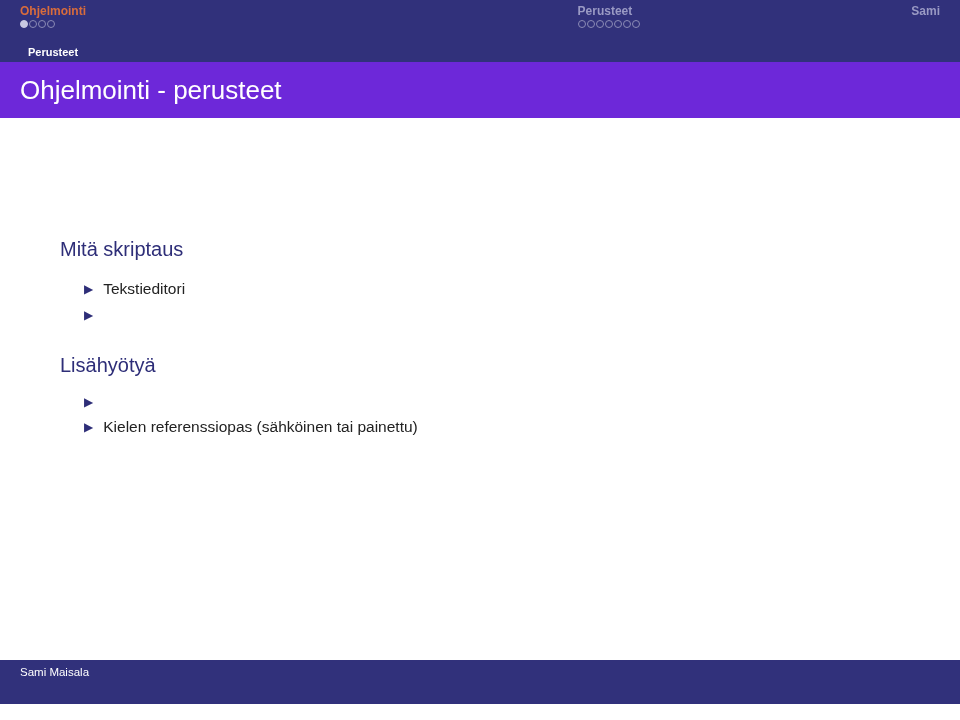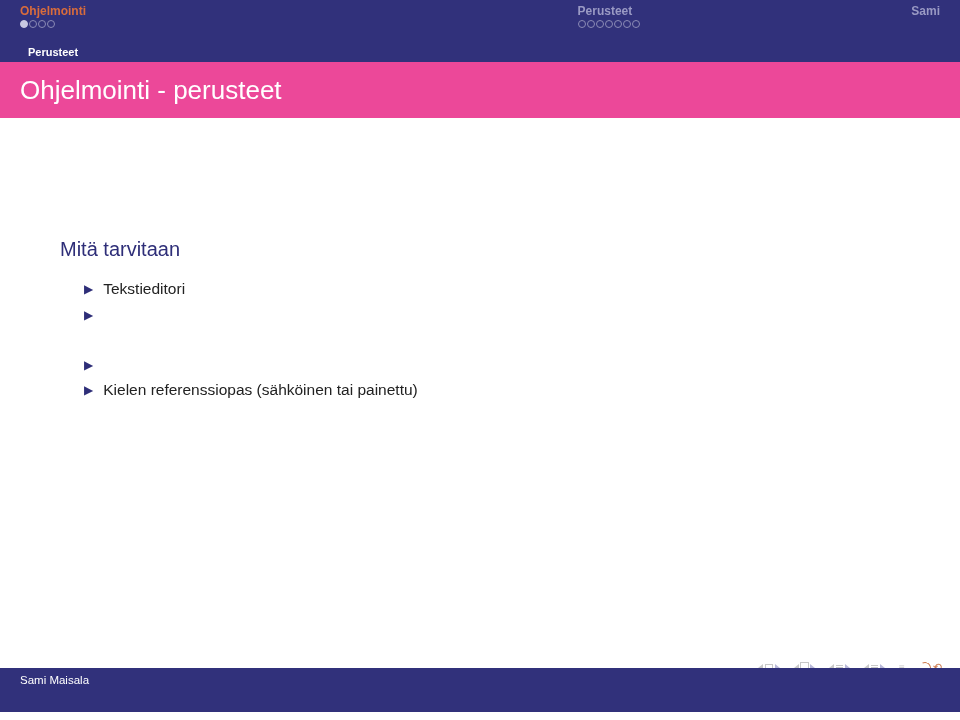--- a/index.html
+++ b/index.html
@@ -11,29 +11,29 @@
   .topbar .sec .label.cur { color: #d96c3c; font-weight: bold; }
   .topbar .sec .label.dim { color: #9a9ac4; font-weight: bold; }
   .topbar .dots { display: flex; gap: 0; margin-top: 2px; }
   .topbar .dot { width: 8px; height: 8px; border-radius: 50%; border: 1px solid #8b8bb6; margin-right: 1px; }
   .topbar .dot.filled { background: #c8c8e2; border-color: #c8c8e2; }
   .topbar .spacer { flex: 1; }
   .topbar .right { padding-right: 20px; }
 
   .subbar { background: #31317b; color: #fff; height: 20px; display: flex; align-items: center; padding-left: 28px; font-size: 11px; font-weight: bold; }
 
-  .titlebar { background: #ec4899; color: #fff; height: 56px; display: flex; align-items: center; padding-left: 20px; font-size: 26px; }
+  .titlebar { background: #6d28d9; color: #fff; height: 56px; display: flex; align-items: center; padding-left: 20px; font-size: 26px; }
 
   .content { padding: 120px 60px 0 60px; }
   .content .heading { color: #2e2e78; font-size: 20px; margin-bottom: 14px; }
   .content ul { list-style: none; margin: 0 0 28px 24px; }
   .content ul li { font-size: 15.5px; color: #222; line-height: 1.85; display: flex; align-items: center; }
   .content ul li .tri { color: #2e2e78; font-size: 12px; margin-right: 10px; }
 
-  .footer { position: absolute; bottom: 8px; left: 0; right: 0; background: #31317b; color: #fff; height: 44px; padding: 6px 20px 0 20px; font-size: 11px; }
+  .footer { position: absolute; bottom: 16px; left: 0; right: 0; background: #31317b; color: #fff; height: 44px; padding: 6px 20px 0 20px; font-size: 11px; }
   .footer .author { font-size: 11.5px; margin-bottom: 4px; }
   .footer .subtitle { color: #d96c3c; font-size: 10.5px; }
 
   .navicons { position: absolute; bottom: 46px; right: 18px; display: flex; gap: 14px; align-items: center; }
   .navicons .grp { display: flex; align-items: center; gap: 2px; }
   .navicons .tri-r { width: 0; height: 0; border-top: 4px solid transparent; border-bottom: 4px solid transparent; border-left: 5px solid #b8b8d8; }
   .navicons .tri-l { width: 0; height: 0; border-top: 4px solid transparent; border-bottom: 4px solid transparent; border-right: 5px solid #c8c8c8; }
   .navicons .sq { width: 8px; height: 8px; border: 1px solid #c8c8c8; }
   .navicons .pg { width: 7px; height: 9px; border: 1px solid #c8c8c8; position: relative; }
   .navicons .pg::after { content: ""; position: absolute; left: -2px; top: -2px; width: 7px; height: 9px; border: 1px solid #c8c8c8; background: #fff; }
@@ -79,31 +79,32 @@
 
 <div class="subbar">
   <span>Perusteet</span>
 </div>
 
 <div class="titlebar">
   <span>Ohjelmointi - perusteet</span>
 </div>
 
 <div class="content">
-  <div class="heading">Mitä tarvitaan</div>
+  <div class="heading">Mitä skriptaus</div>
   <ul>
     <li>
         <span class="tri">▶</span>
         <span>Tekstieditori</span>
       </li>
     <li>
         <span class="tri">▶</span>
       </li>
   </ul>
 
+  <div class="heading">Lisähyötyä</div>
   <ul>
     <li>
         <span class="tri">▶</span>
       </li>
     <li>
         <span class="tri">▶</span>
         <span>Kielen referenssiopas (sähköinen tai painettu)</span>
       </li>
   </ul>
 </div>

